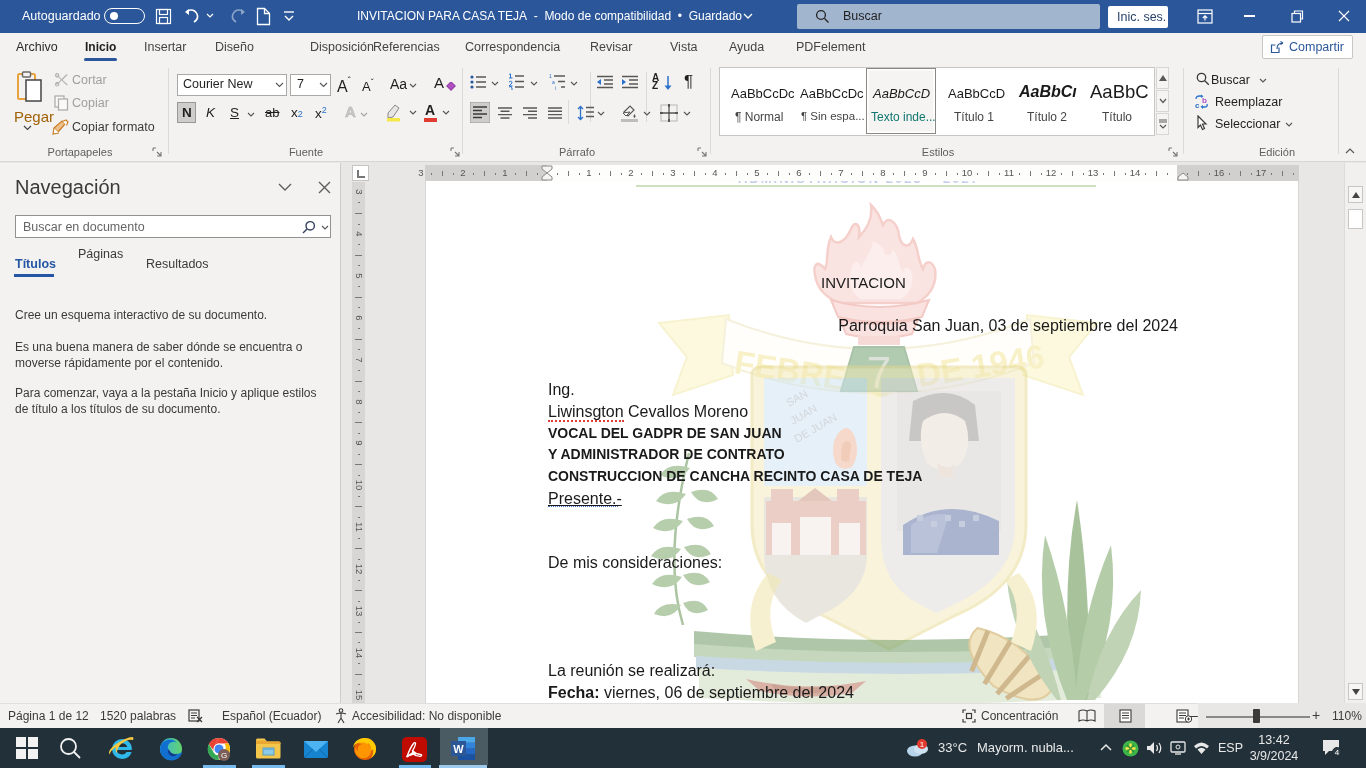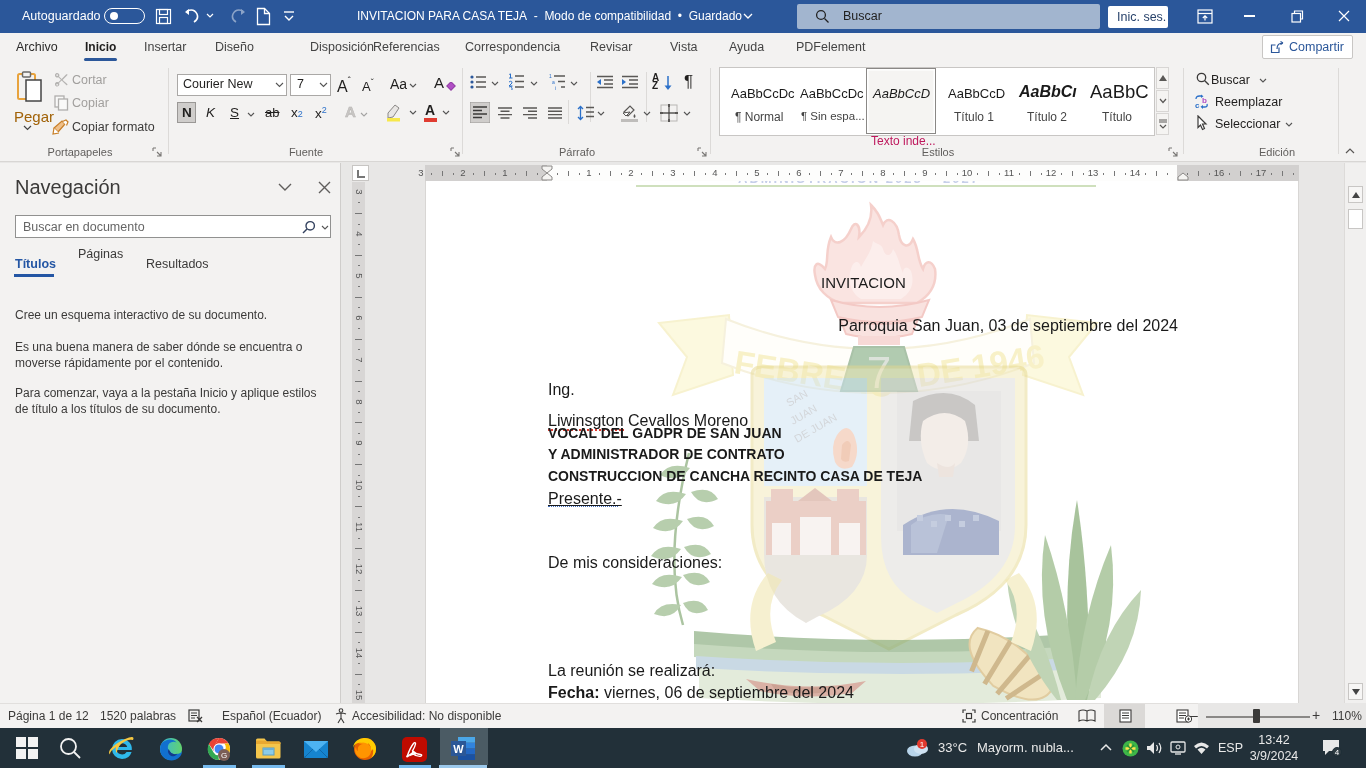--- a/index.html
+++ b/index.html
@@ -311,21 +311,21 @@
       </svg>
   <span class="grpsep" style="left:710px;"></span>
 
   <span class="abs" style="left:719px;top:5px;width:436px;height:69px;background:#fff;border:1px solid #c8c6c4;"></span>
   <span class="abs" style="left:866px;top:6px;width:70px;height:66px;border:1.5px solid #8a8886;box-shadow:inset 0 0 0 1.5px #fff;background:#f5f4f2;"></span>
   <span class="abs" style="left:731px;top:24px;font-size:13px;color:#1a1a1a;">AaBbCcDc</span>
   <span class="abs" style="left:735px;top:48px;font-size:12px;color:#444;">¶ Normal</span>
   <span class="abs" style="left:800px;top:24px;font-size:13px;color:#1a1a1a;">AaBbCcDc</span>
   <span class="abs" style="left:801px;top:48px;font-size:11.5px;color:#444;">¶ Sin espa...</span>
   <span class="abs" style="left:873px;top:24px;font-size:13px;font-style:italic;color:#1a1a1a;">AaBbCcD</span>
-  <span class="abs" style="left:871px;top:48px;font-size:12px;color:#be185d;margin-top:24px;">Texto inde...</span>
+  <span class="abs" style="left:871px;top:48px;font-size:12px;color:#0f766e;">Texto inde...</span>
   <span class="abs" style="left:948px;top:24px;font-size:13px;color:#1a1a1a;">AaBbCcD</span>
   <span class="abs" style="left:954px;top:48px;font-size:12px;color:#444;">Título 1</span>
   <span class="abs" style="left:1019px;top:21px;font-size:16px;font-style:italic;font-weight:bold;color:#1a1a1a;">AaBbCı</span>
   <span class="abs" style="left:1027px;top:48px;font-size:12px;color:#444;">Título 2</span>
   <span class="abs" style="left:1090px;top:19px;font-size:18.5px;color:#1a1a1a;">AaBbC</span>
   <span class="abs" style="left:1102px;top:48px;font-size:12px;color:#444;">Título</span>
   <span class="abs" style="left:1156px;top:5px;width:13px;height:22px;background:#f5f4f2;border:1px solid #d8d6d4;"></span>
       <svg class="abs" style="left:1159px;top:13px;" width="8" height="6" viewBox="0 0 8 6">
         <path d="M4 0 L8 6 H0 z" fill="#5a5856"></path>
       </svg>
@@ -466,21 +466,21 @@
 <path d="M436 505 q -44 -55 -50 -120 q 36 48 54 120 Z" fill="#9aba88"></path>
 <path d="M474 505 q 44 -50 46 -110 q -40 42 -54 110 Z" fill="#9aba88"></path>
 </g>
 <path d="M398 378 q 28 32 12 78 l -20 -9 q 14 -36 -6 -62 Z" fill="#f2e8b4"></path>
 <path d="M147 378 q -28 32 -12 78 l 20 -9 q -14 -36 6 -62 Z" fill="#f2e8b4"></path>
 </g>
           </svg>
         <div class="line" style="left:395px;top:92px;font-size:15px;">INVITACION</div>
         <div class="line" style="left:122px;top:135px;width:630px;text-align:right;">Parroquia San Juan, 03 de septiembre del 2024</div>
         <div class="line" style="top:199px;">Ing.</div>
-        <div class="line" style="top:221px;margin-top:9px;"><span style="border-bottom:2px dotted #e03c31;">Liwinsgton</span> Cevallos Moreno</div>
+        <div class="line" style="top:221px;"><span style="border-bottom:2px dotted #e03c31;">Liwinsgton</span> Cevallos Moreno</div>
         <div class="line bold" style="top:243px;font-size:14px;">VOCAL DEL GADPR DE SAN JUAN</div>
         <div class="line bold" style="top:264px;font-size:14px;">Y ADMINISTRADOR DE CONTRATO</div>
         <div class="line bold" style="top:286px;font-size:14px;">CONSTRUCCION DE CANCHA RECINTO CASA DE TEJA</div>
         <div class="line" style="top:308px;"><span style="text-decoration:underline;">Presente.-</span></div>
         <div class="abs" style="left:122px;top:326px;width:70px;height:1px;border-bottom:1px dotted #4472c4;"></div>
         <div class="line" style="top:372px;">De mis consideraciones:</div>
         <div class="line" style="top:480px;">La reunión se realizará:</div>
         <div class="line" style="top:502px;"><span class="bold">Fecha:</span> viernes, 06 de septiembre del 2024</div>
      </div>
      <div id="hruler">

